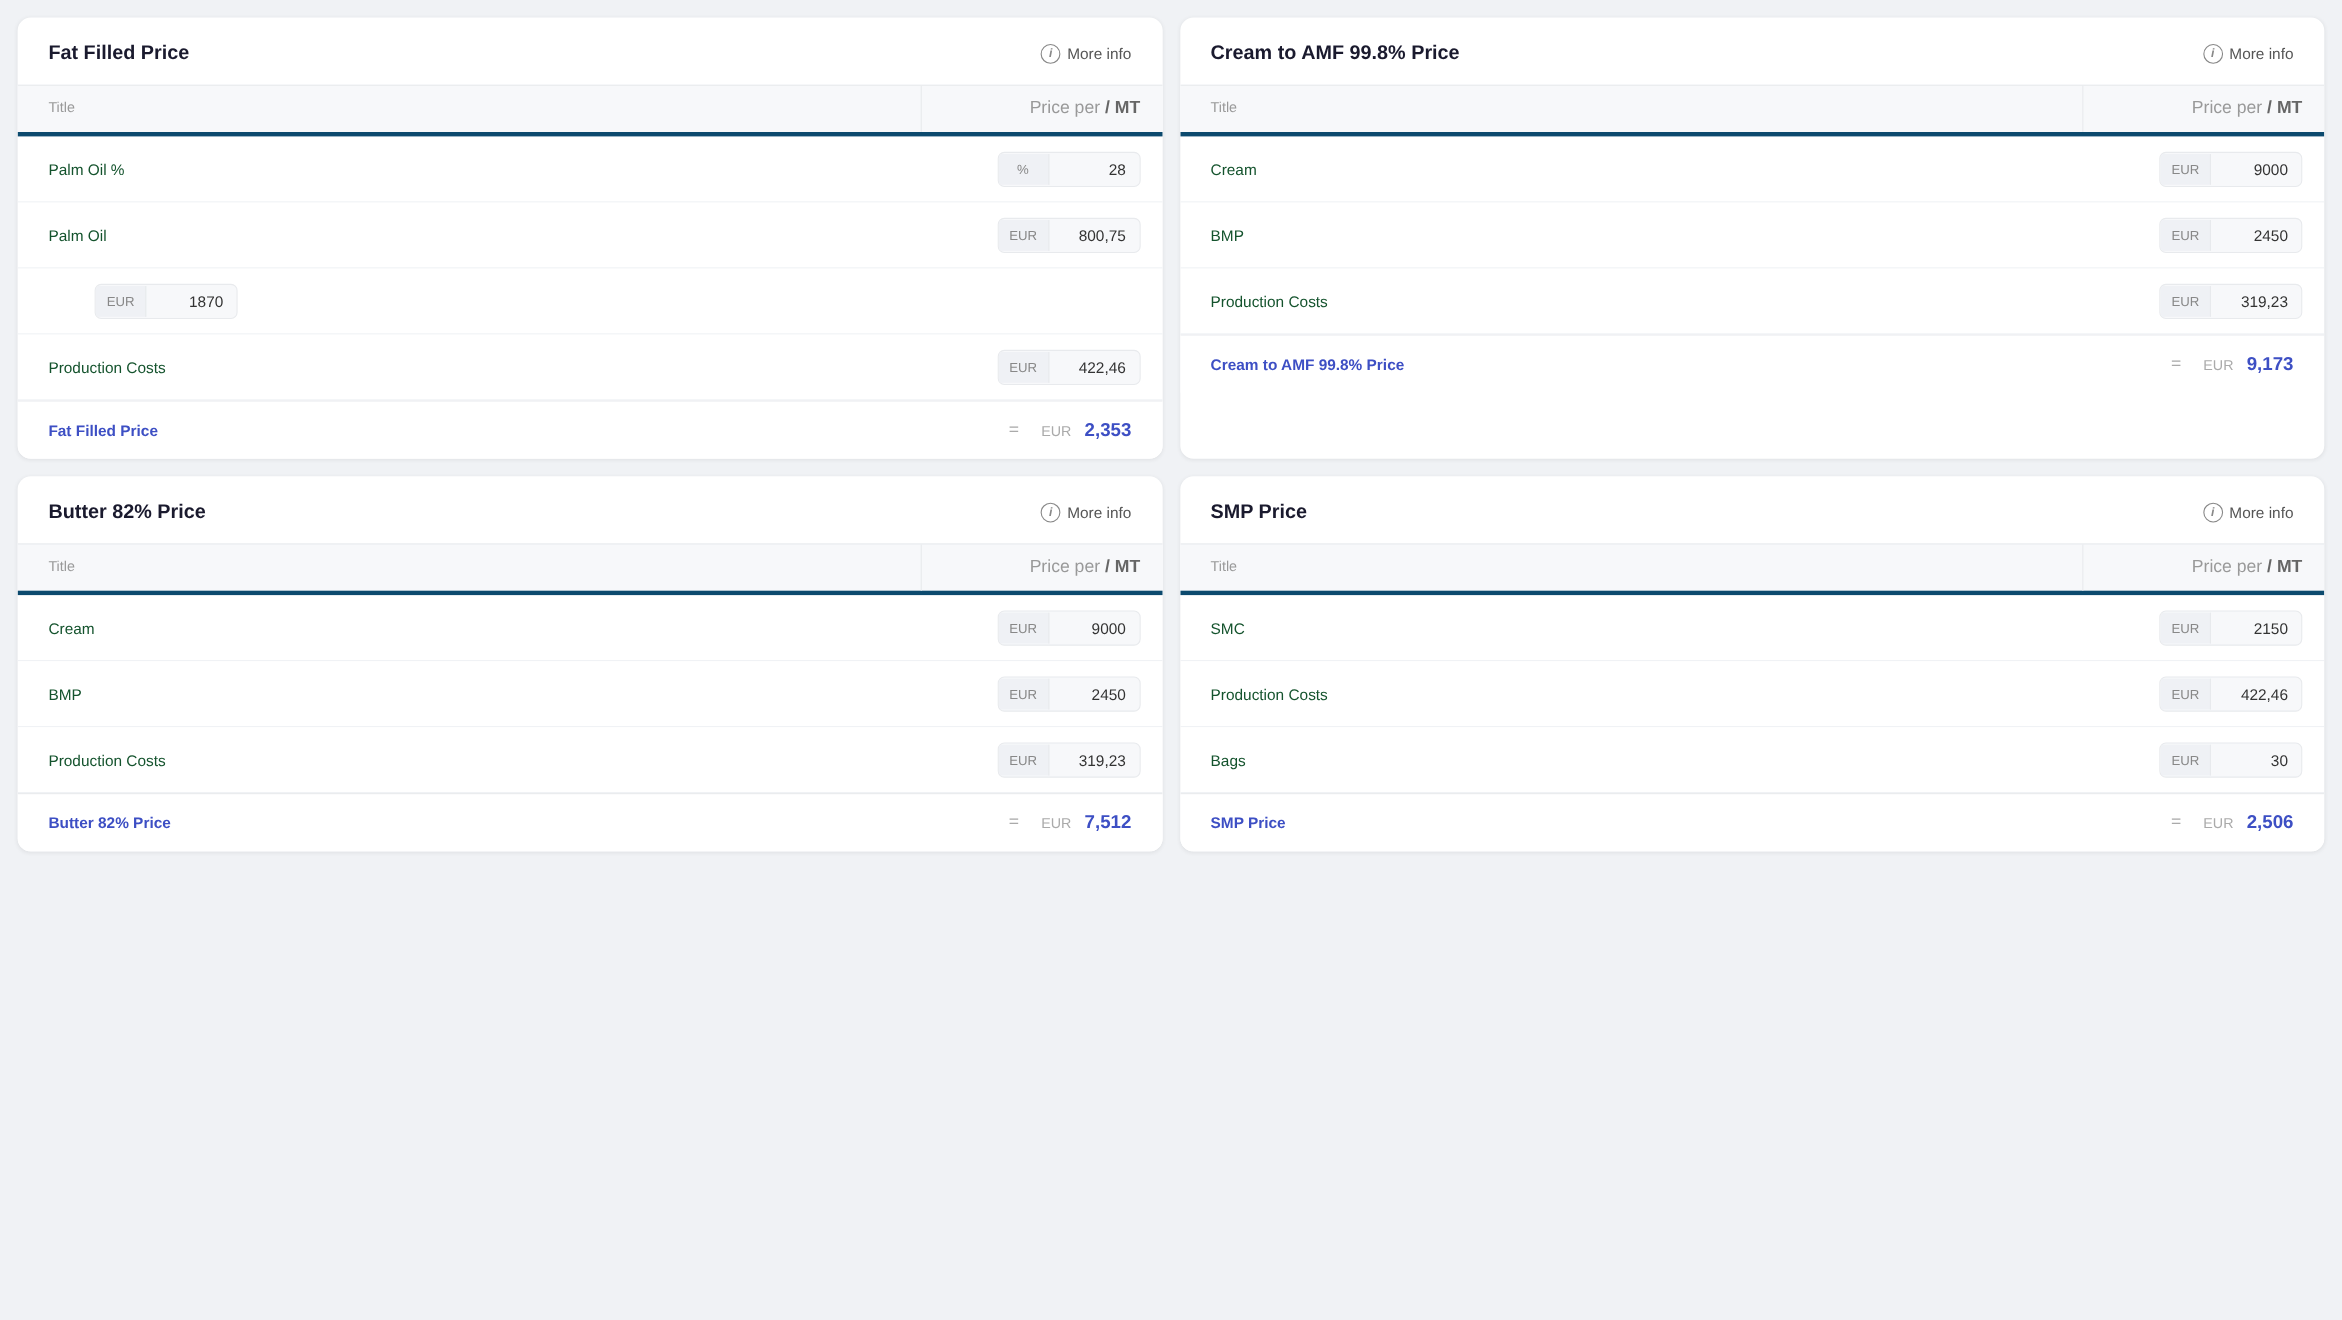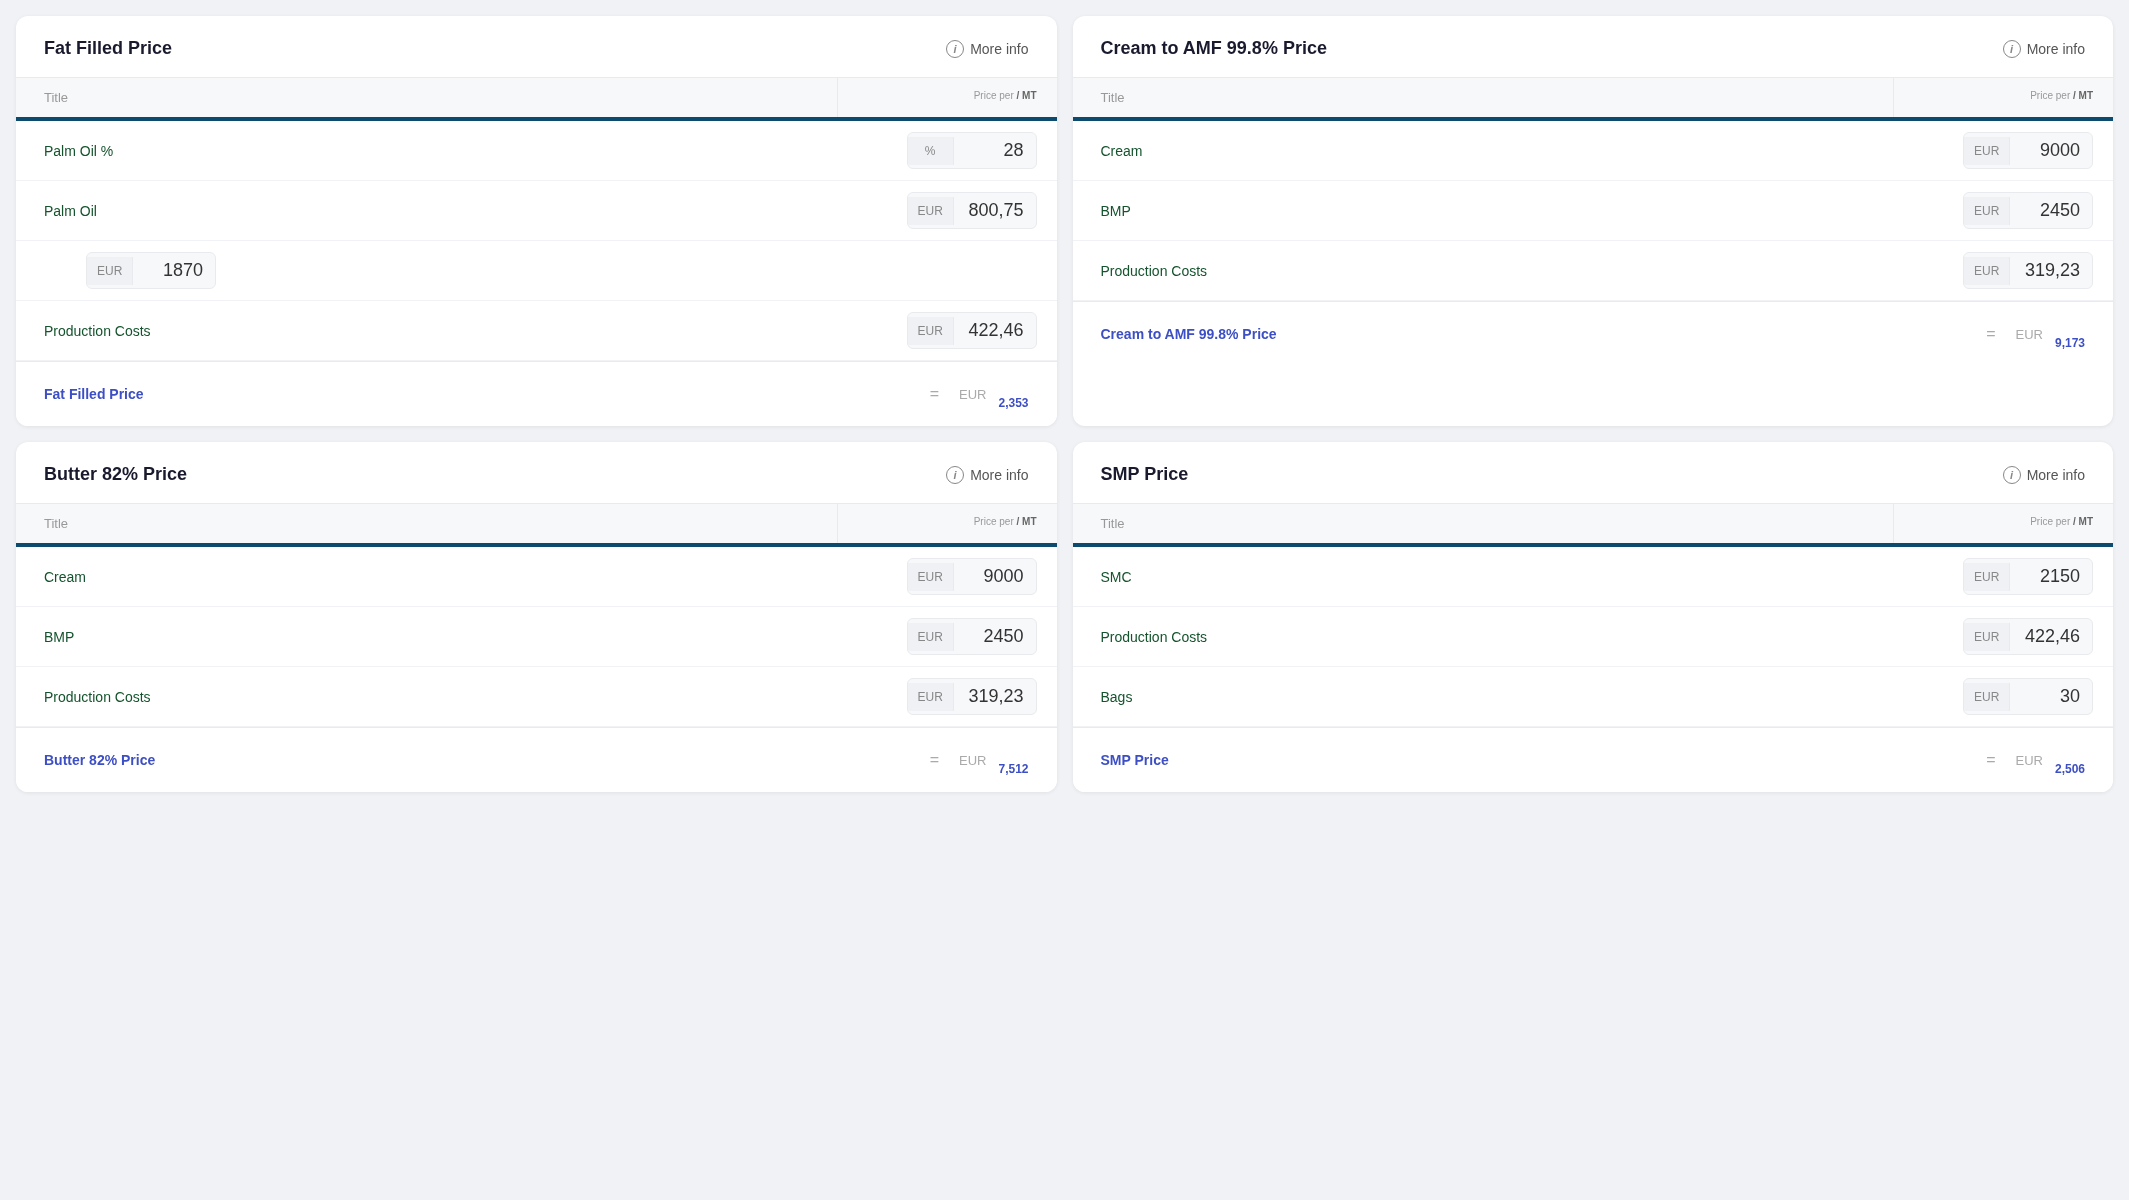--- a/index.html
+++ b/index.html
@@ -67,21 +67,21 @@
     .col-title {
       flex: 1;
       padding: 12px 28px;
       color: #999;
       font-size: 13px;
     }
     .col-price {
       width: 220px;
       padding: 12px 20px;
       color: #999;
-      font-size: 10px;
+      font-size: 16px;
       text-align: right;
       border-left: 1px solid #e8eaed;
     }
     .col-price-label {
       display: inline;
     }
     .col-price-bold {
       font-weight: 600;
       color: #666;
     }
@@ -123,21 +123,21 @@
       background: #eff1f5;
       color: #888;
       font-size: 12px;
       font-weight: 500;
       border-right: 1px solid #e8eaed;
       min-width: 46px;
       text-align: center;
     }
     .value-number {
       padding: 7px 12px;
-      font-size: 18px;
+      font-size: 14px;
       color: #333;
       text-align: right;
       flex: 1;
     }
     .card-footer {
       display: flex;
       align-items: center;
       padding: 16px 28px;
       border-top: 1px solid #e8eaed;
       background: #fff;
@@ -154,22 +154,21 @@
       margin-right: 20px;
     }
     .footer-currency {
       color: #aaa;
       font-size: 13px;
       margin-right: 12px;
     }
     .footer-value {
       color: #3d4fc4;
       font-weight: 700;
-      font-size: 12px;
-      margin-top: 18px;
+      font-size: 17px;
     }
   </style>
 </head>
 <body>
 
 <div class="grid">
 <div class="card">
       <div class="card-header">
         <span class="card-title">Fat Filled Price</span>
         <button class="more-info-btn">

